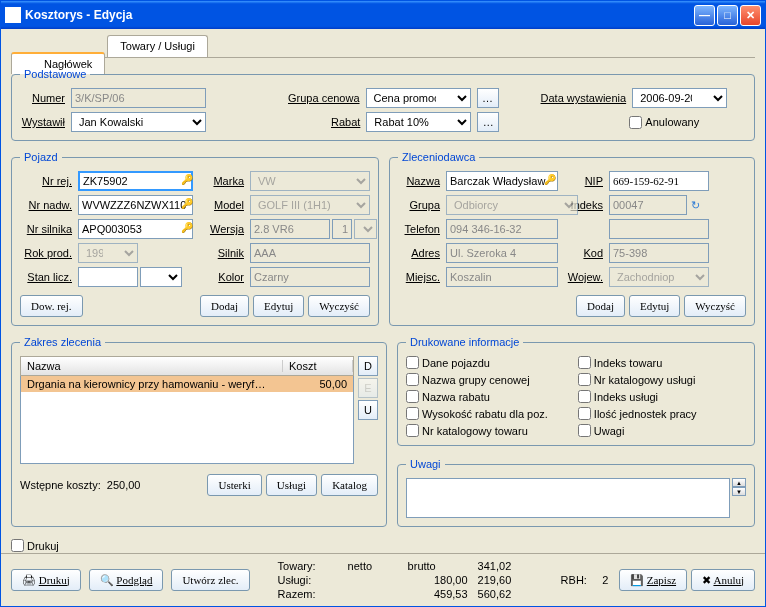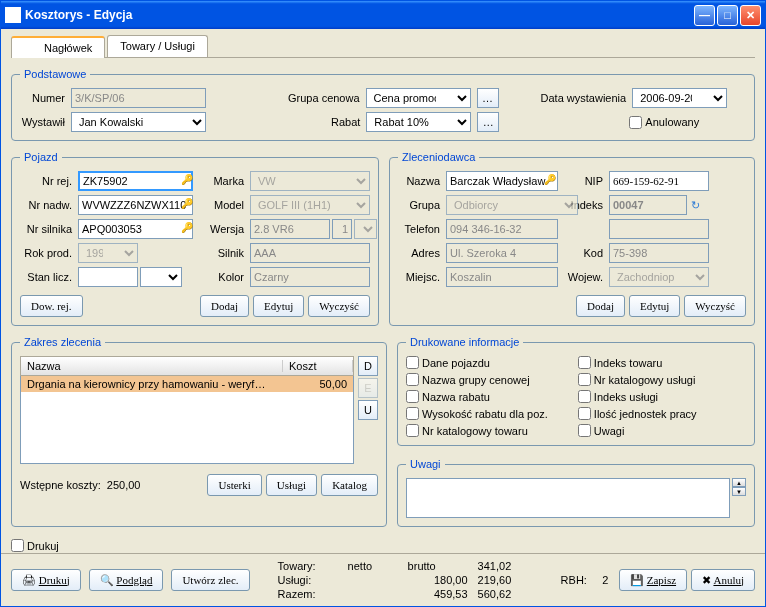--- a/index.html
+++ b/index.html
@@ -7,24 +7,24 @@
 .window { width: 766px; height: 607px; background: #ece9d8; border: 1px solid #0054e3; display: flex; flex-direction: column; }
 .titlebar { height: 28px; background: linear-gradient(to bottom, #3a95ff 0%, #0054e3 10%, #0054e3 90%, #003cc7 100%); display: flex; align-items: center; padding: 0 4px; color: #fff; font-weight: bold; }
 .titlebar-icon { width: 16px; height: 16px; background: #fff; margin-right: 4px; }
 .titlebar-text { flex: 1; font-size: 12px; }
 .winbtns { display: flex; gap: 2px; }
 .winbtn { width: 21px; height: 21px; border: 1px solid #fff; border-radius: 3px; background: linear-gradient(to bottom, #7eb6ff, #2862d8); color: #fff; font-size: 11px; display: flex; align-items: center; justify-content: center; cursor: pointer; font-family: sans-serif; }
 .winbtn.close { background: linear-gradient(to bottom, #ff8f6f, #e8462c); }
 .content { flex: 1; padding: 6px 10px; display: flex; flex-direction: column; gap: 4px; overflow: hidden; }
 .tabs { display: flex; border-bottom: 1px solid #aca899; margin-bottom: 6px; }
 .tab { padding: 4px 12px; border: 1px solid #aca899; border-bottom: none; background: #ffffff; border-radius: 3px 3px 0 0; margin-right: 2px; cursor: pointer; font-size: 11px; }
-.tab.active { background: #fff; position: relative; top: 1px; border-top: 2px solid #ffae38; padding-left: 32px; }
+.tab.active { background: #fff; position: relative; top: 17px; border-top: 2px solid #ffae38; padding-left: 32px; }
 fieldset { border: 1px solid #7a98af; border-radius: 4px; padding: 8px; margin-bottom: 6px; position: relative; }
 legend { color: #0046d5; padding: 0 4px; font-size: 11px; }
-.lbl { text-align: right; font-size: 11px; color: #000; }
+.lbl { text-align: right; font-size: 11px; color: #000; text-decoration: underline; }
 input[type="text"], select { height: 20px; border: 1px solid #7f9db9; padding: 0 3px; font-size: 11px; background: #fff; font-family: Tahoma, Arial, sans-serif; }
 input[type="text"]:disabled, select:disabled { background: #ece9d8; color: #888; }
 select { padding-right: 18px; }
 .btn { height: 22px; padding: 0 10px; border: 1px solid #7a98af; border-radius: 3px; background: linear-gradient(to bottom, #fff, #e3edf8); cursor: pointer; font-size: 11px; font-family: Tahoma; }
 .iconbtn { width: 22px; height: 20px; border: 1px solid #7f9db9; background: linear-gradient(to bottom, #fff, #e3edf8); cursor: pointer; display: inline-flex; align-items: center; justify-content: center; font-size: 11px; }
 .input-icon { position: relative; display: inline-block; }
 .input-icon .ico { position: absolute; right: 3px; top: 2px; width: 14px; height: 14px; pointer-events: none; }
 .cols2 { display: flex; gap: 10px; }
 .col { flex: 1; }
 .checkbox-row { display: flex; align-items: center; gap: 3px; font-size: 11px; }
@@ -154,21 +154,21 @@
         <div class="client-grid">
           <span class="lbl">Nazwa</span>
           <span class="input-icon"><input type="text" style="width: 112px;" value="Barczak Władysław"><span class="ico key-icon"></span></span>
           <span class="lbl">NIP</span>
           <input type="text" style="width: 100px; font-family: Liberation Serif, serif;" value="669-159-62-91">
 
           <span class="lbl">Grupa</span>
           <select style="width:132px;" disabled=""><option>Odbiorcy</option></select>
           <span class="lbl">Indeks</span>
           <div style="display:flex; gap:4px; align-items:center;">
-              <input type="text" style="width: 78px; font-weight: bold;" disabled="" value="00047">
+              <input type="text" style="width: 78px;" disabled="" value="00047">
               <span style="color:#2a7ad6;cursor:pointer;">↻</span>
             </div>
 
           <span class="lbl">Telefon</span>
           <input type="text" style="width: 112px;" disabled="" value="094 346-16-32">
           <span></span>
           <input type="text" style="width: 100px;" disabled="">
 
           <span class="lbl">Adres</span>
           <input type="text" style="width: 112px;" disabled="" value="Ul. Szeroka 4">

